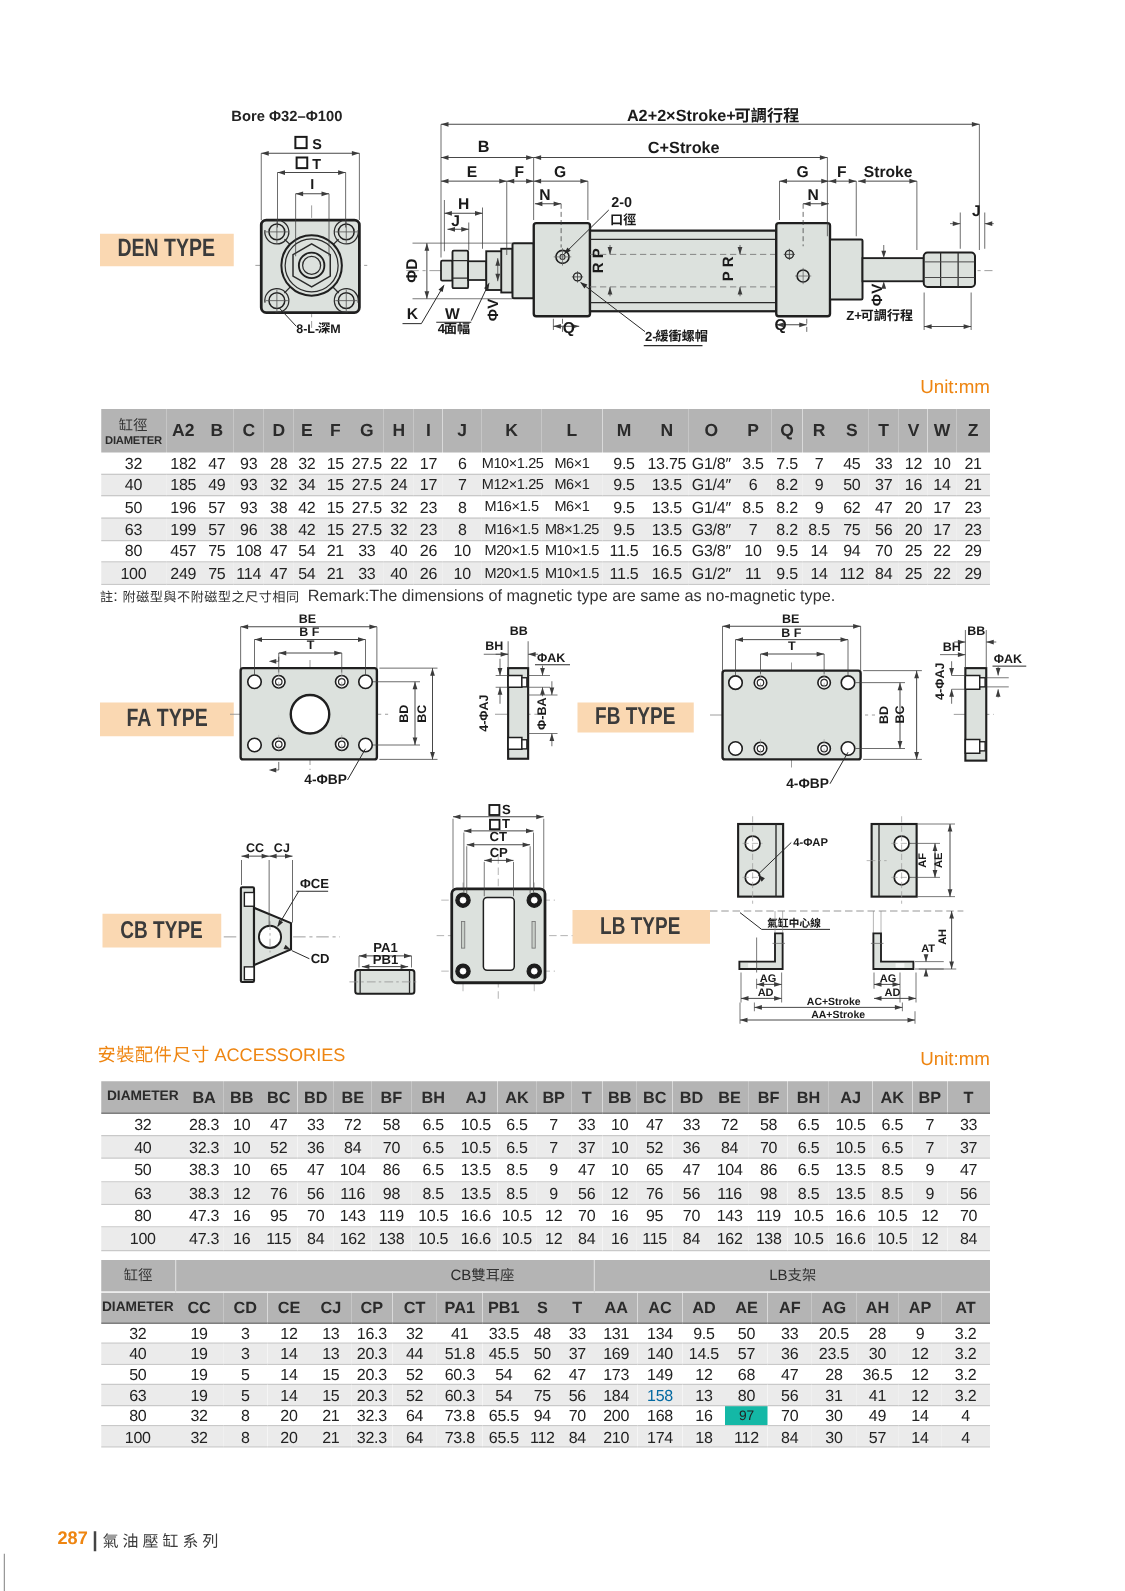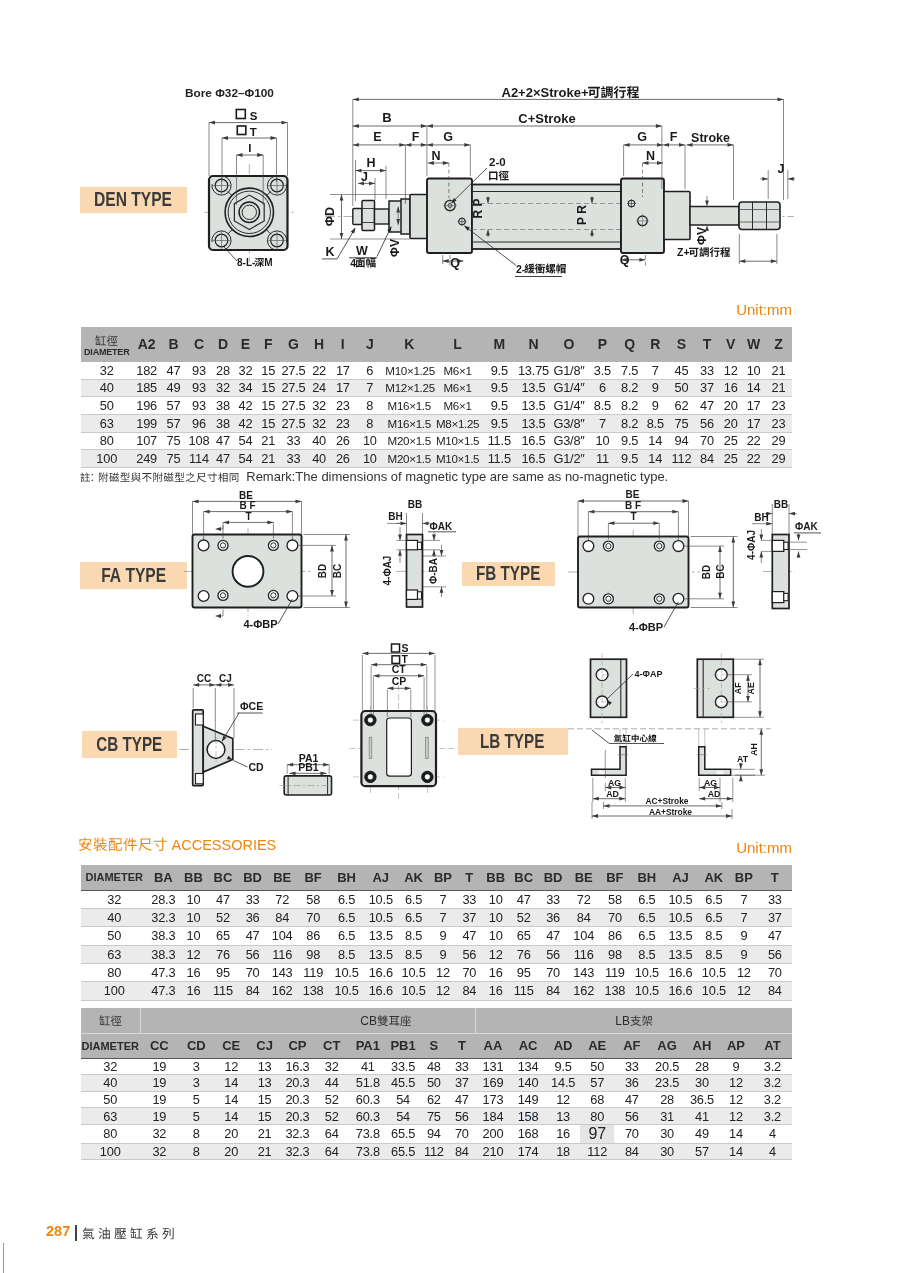--- a/index.html
+++ b/index.html
@@ -510,21 +510,21 @@
         <td>8.2</td>
         <td>8.5</td>
         <td>75</td>
         <td>56</td>
         <td>20</td>
         <td>17</td>
         <td>23</td>
       </tr>
       <tr style="height:17.65px">
         <td>80</td>
-        <td>107</td>
+        <td>457</td>
         <td>75</td>
         <td>108</td>
         <td>47</td>
         <td>54</td>
         <td>21</td>
         <td>33</td>
         <td>40</td>
         <td>26</td>
         <td>10</td>
         <td>M20×1.5</td>
@@ -1325,21 +1325,21 @@
         <td style="background:#ebebeb;font-size:12.8px;color:#222;letter-spacing:-0.2px">5</td>
         <td style="background:#ebebeb;font-size:12.8px;color:#222;letter-spacing:-0.2px">14</td>
         <td style="background:#ebebeb;font-size:12.8px;color:#222;letter-spacing:-0.2px">15</td>
         <td style="background:#ebebeb;font-size:12.8px;color:#222;letter-spacing:-0.2px">20.3</td>
         <td style="background:#ebebeb;font-size:12.8px;color:#222;letter-spacing:-0.2px">52</td>
         <td style="background:#ebebeb;font-size:12.8px;color:#222;letter-spacing:-0.2px">60.3</td>
         <td style="background:#ebebeb;font-size:12.8px;color:#222;letter-spacing:-0.2px">54</td>
         <td style="background:#ebebeb;font-size:12.8px;color:#222;letter-spacing:-0.2px">75</td>
         <td style="background:#ebebeb;font-size:12.8px;color:#222;letter-spacing:-0.2px">56</td>
         <td style="background:#ebebeb;font-size:12.8px;color:#222;letter-spacing:-0.2px">184</td>
-        <td style="background:#ebebeb;font-size:12.8px;color:#0f172a;letter-spacing:-0.2px">158</td>
+        <td style="background:#ebebeb;font-size:12.8px;color:#0369a1;letter-spacing:-0.2px">158</td>
         <td style="background:#ebebeb;font-size:12.8px;color:#222;letter-spacing:-0.2px">13</td>
         <td style="background:#ebebeb;font-size:12.8px;color:#222;letter-spacing:-0.2px">80</td>
         <td style="background:#ebebeb;font-size:12.8px;color:#222;letter-spacing:-0.2px">56</td>
         <td style="background:#ebebeb;font-size:12.8px;color:#222;letter-spacing:-0.2px">31</td>
         <td style="background:#ebebeb;font-size:12.8px;color:#222;letter-spacing:-0.2px">41</td>
         <td style="background:#ebebeb;font-size:12.8px;color:#222;letter-spacing:-0.2px">12</td>
         <td style="background:#ebebeb;font-size:12.8px;color:#222;letter-spacing:-0.2px">3.2</td>
       </tr>
       <tr style="height:16.6px;border-bottom:1px solid #c9c9c9">
         <td style="background:#fff;font-size:12.8px;color:#222;letter-spacing:-0.2px">80</td>
@@ -1349,21 +1349,21 @@
         <td style="background:#fff;font-size:12.8px;color:#222;letter-spacing:-0.2px">21</td>
         <td style="background:#fff;font-size:12.8px;color:#222;letter-spacing:-0.2px">32.3</td>
         <td style="background:#fff;font-size:12.8px;color:#222;letter-spacing:-0.2px">64</td>
         <td style="background:#fff;font-size:12.8px;color:#222;letter-spacing:-0.2px">73.8</td>
         <td style="background:#fff;font-size:12.8px;color:#222;letter-spacing:-0.2px">65.5</td>
         <td style="background:#fff;font-size:12.8px;color:#222;letter-spacing:-0.2px">94</td>
         <td style="background:#fff;font-size:12.8px;color:#222;letter-spacing:-0.2px">70</td>
         <td style="background:#fff;font-size:12.8px;color:#222;letter-spacing:-0.2px">200</td>
         <td style="background:#fff;font-size:12.8px;color:#222;letter-spacing:-0.2px">168</td>
         <td style="background:#fff;font-size:12.8px;color:#222;letter-spacing:-0.2px">16</td>
-        <td style="background:#e5e5e5;font-size:16px;color:#222;letter-spacing:-0.2px">97</td>
+        <td style="background:#14b8a6;font-size:11px;color:#222;letter-spacing:-0.2px">97</td>
         <td style="background:#fff;font-size:12.8px;color:#222;letter-spacing:-0.2px">70</td>
         <td style="background:#fff;font-size:12.8px;color:#222;letter-spacing:-0.2px">30</td>
         <td style="background:#fff;font-size:12.8px;color:#222;letter-spacing:-0.2px">49</td>
         <td style="background:#fff;font-size:12.8px;color:#222;letter-spacing:-0.2px">14</td>
         <td style="background:#fff;font-size:12.8px;color:#222;letter-spacing:-0.2px">4</td>
       </tr>
       <tr style="height:16.6px;border-bottom:1px solid #c9c9c9">
         <td style="background:#ebebeb;font-size:12.8px;color:#222;letter-spacing:-0.2px">100</td>
         <td style="background:#ebebeb;font-size:12.8px;color:#222;letter-spacing:-0.2px">32</td>
         <td style="background:#ebebeb;font-size:12.8px;color:#222;letter-spacing:-0.2px">8</td>

